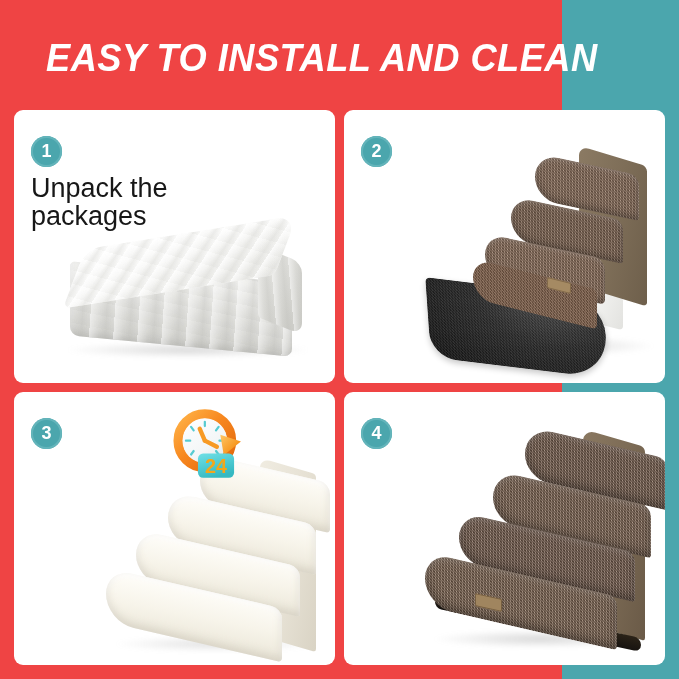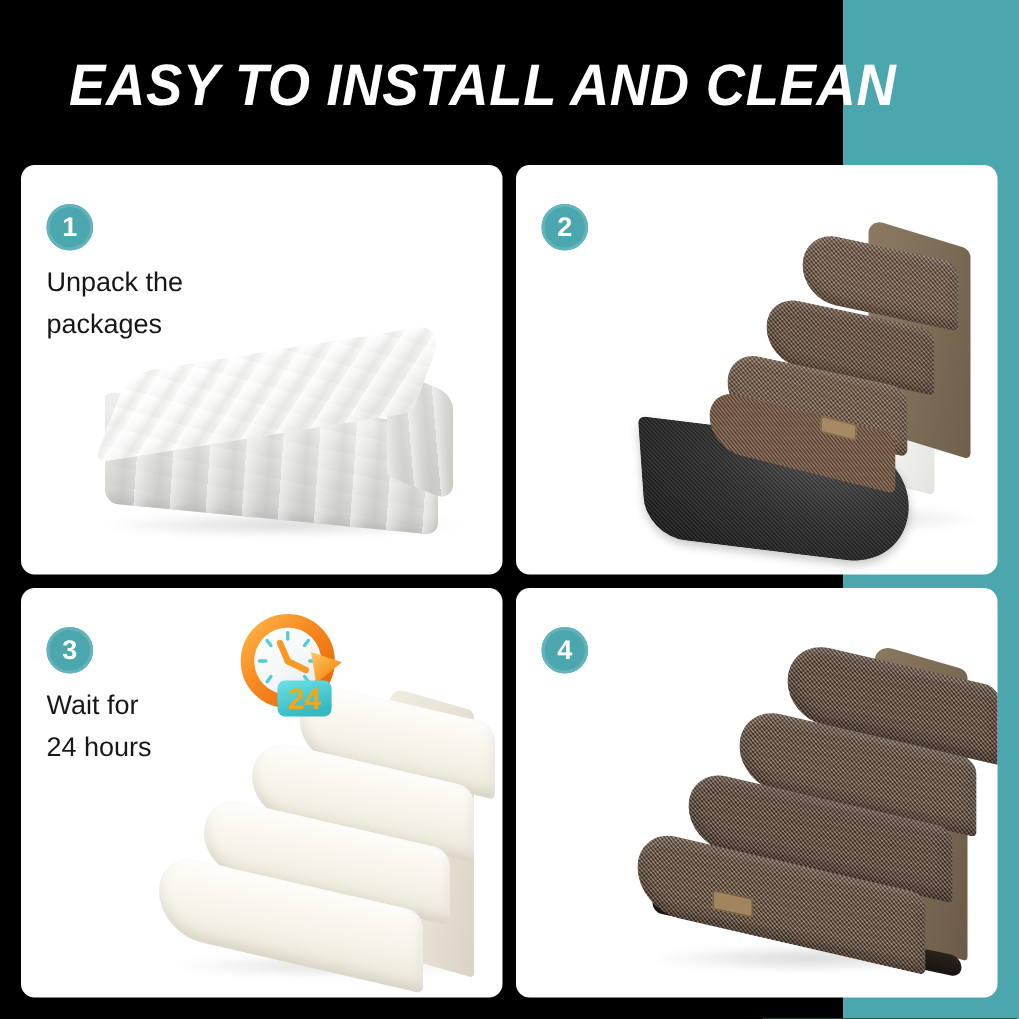--- a/index.html
+++ b/index.html
@@ -10,21 +10,21 @@
     width: 679px;
     height: 679px;
     overflow: hidden;
     font-family: "Liberation Sans", sans-serif;
     background: #4ba6ad;
   }
   #infographic {
     position: relative;
     width: 562px;
     height: 679px;
-    background: #000000;
+    background: #ef4444;
     box-sizing: border-box;
   }
   
   #banner-title {
     position: absolute;
     left: 46px;
     top: 32px;
     width: 600px;
     height: 56px;
     color: #ffffff;
@@ -70,21 +70,21 @@
     line-height: 31px;
     text-align: center;
     z-index: 6;
   }
   .step-text {
     position: absolute;
     left: 17px;
     top: 64px;
     width: 140px;
     color: #171717;
-    font-size: 18px;
+    font-size: 27px;
     line-height: 28px;
     z-index: 6;
     white-space: pre-line;
   }
 
   
   .pkg-wrap {
     position: absolute;
     left: 48px;
     top: 120px;
@@ -301,21 +301,21 @@
     background: linear-gradient(178deg, #fffefa 0%, #f7f4ea 52%, #ebe7d9 100%);
     box-shadow: inset 0 -4px 8px rgba(190,185,170,0.45), inset 0 3px 5px rgba(255,255,255,0.9);
   }
   .c3-step1 { left: 0px;  top: 128px; width: 176px; height: 54px; border-radius: 30px 12px 5px 32px; transform: skewY(13deg); }
   .c3-step2 { left: 30px; top: 88px;  width: 164px; height: 50px; border-radius: 30px 12px 4px 28px; transform: skewY(13deg); }
   .c3-step3 { left: 62px; top: 48px;  width: 148px; height: 50px; border-radius: 30px 12px 4px 26px; transform: skewY(13deg); }
   .c3-step4 { left: 94px; top: 8px;   width: 130px; height: 50px; border-radius: 30px 12px 4px 24px; transform: skewY(13deg); }
 
   .clock-wrap {
     position: absolute;
-    left: 140px;
+    left: 153px;
     top: 10px;
     width: 86px;
     height: 86px;
     z-index: 7;
     text-align: right;
   }
 
   
   .done-wrap {
     position: absolute;
@@ -410,22 +410,20 @@
         <div class="c2-step c2-step2"></div>
         <div class="c2-step c2-step1"></div>
         <div class="c2-black"></div>
         <div class="c2-flap"></div>
         <div class="c2-label"></div>
       </div>
     </div>
 
     <div class="step-card">
       <div class="badge">3</div>
-      <div class="step-text">Wait for
-24 hours</div>
 
       <div class="foam-wrap">
         <div class="c3-shadow"></div>
         <div class="c3-side"></div>
         <div class="c3-step c3-step4"></div>
         <div class="c3-step c3-step3"></div>
         <div class="c3-step c3-step2"></div>
         <div class="c3-step c3-step1"></div>
       </div>
 

